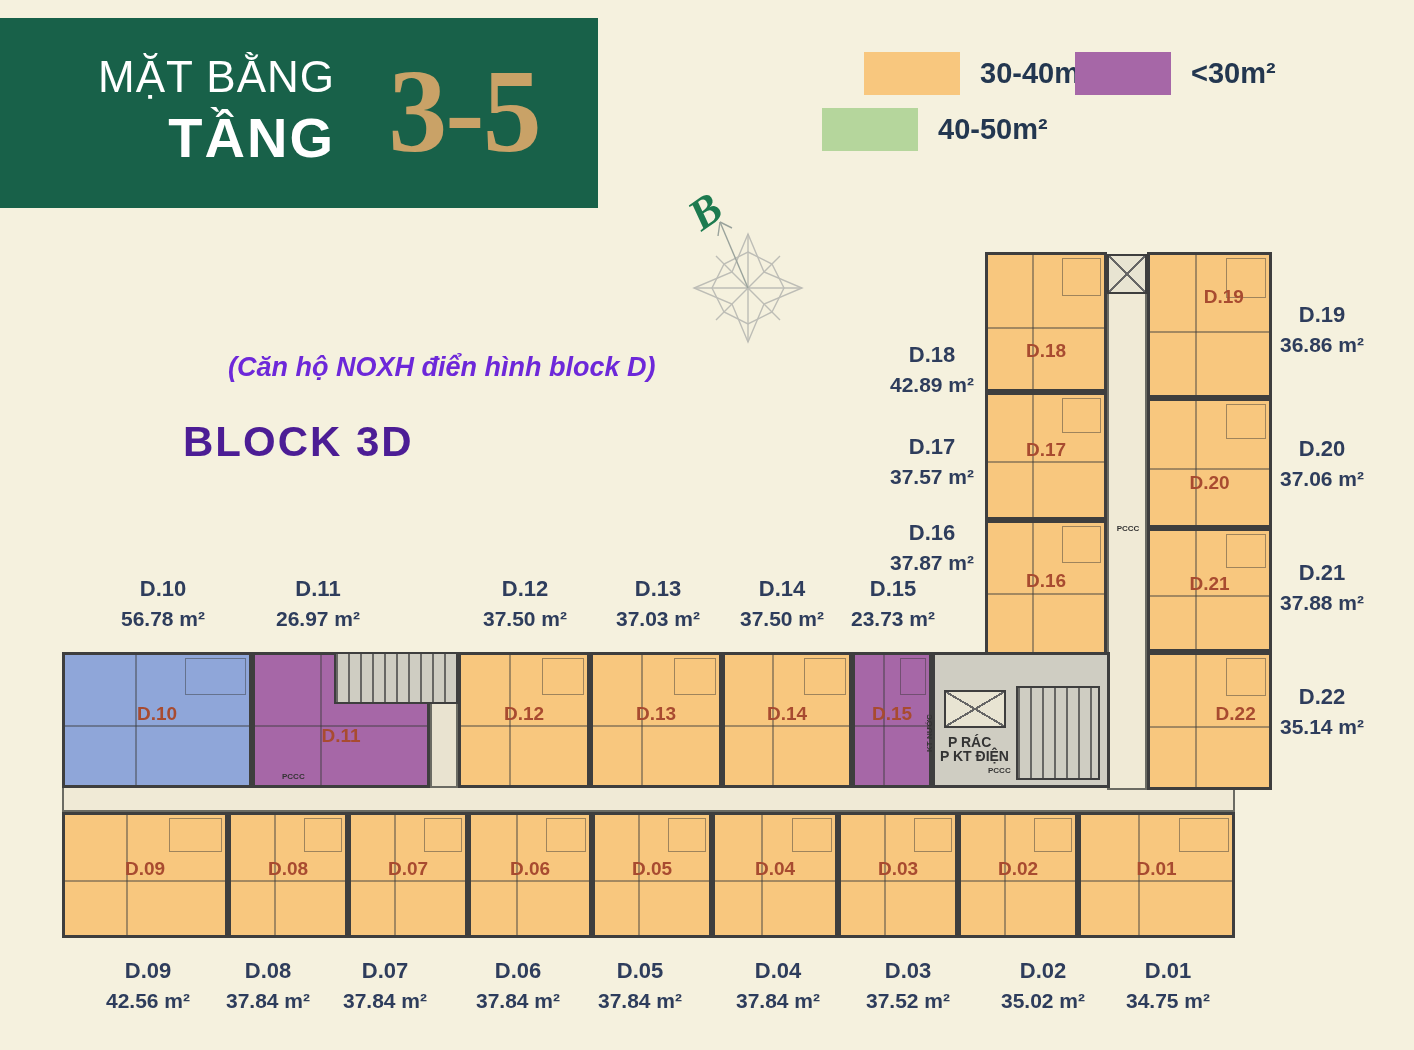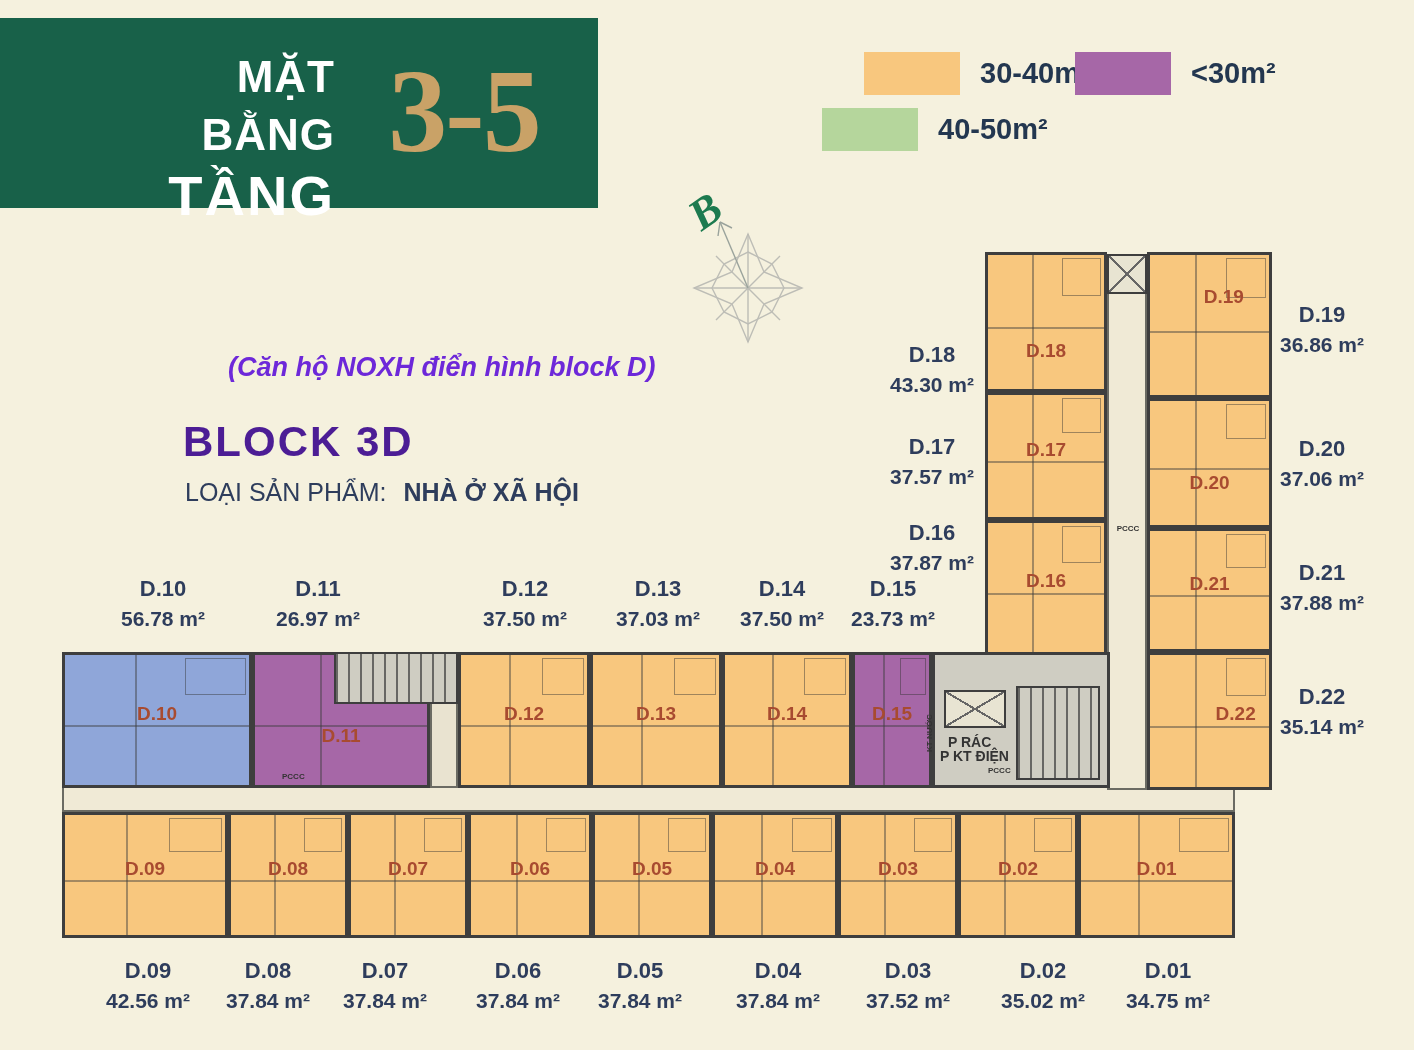--- a/index.html
+++ b/index.html
@@ -6,21 +6,21 @@
   .screen{
     position:relative;
     width:1414px;height:1050px;
     background:var(--page-bg,#f5f1de);
     font-family:"Liberation Sans",sans-serif;
     overflow:hidden;
   }
   
   .banner{position:absolute;left:0;top:18px;width:598px;height:190px;background:var(--banner-bg,#186149);}
   .banner-title{position:absolute;left:95px;top:30px;width:240px;text-align:right;color:#ffffff;}
-  .banner-line1{display:block;font-size:44px;font-weight:700;letter-spacing:1px;line-height:58px;}
+  .banner-line1{display:block;font-size:44px;font-weight:400;letter-spacing:1px;line-height:58px;}
   .banner-line2{display:block;font-size:56px;font-weight:800;letter-spacing:2px;line-height:64px;}
   .banner-number{
     position:absolute;left:338px;top:14px;width:252px;text-align:center;
     font-family:"Liberation Serif",serif;font-size:118px;font-weight:700;
     color:var(--banner-num,#c9a267);line-height:160px;letter-spacing:-2px;
   }
   
   .legend-item{position:absolute;display:flex;align-items:center;gap:20px;}
   .leg-0{left:864px;top:52px;} .leg-1{left:1075px;top:52px;}
   .leg-2{left:822px;top:108px;} .leg-3{left:822px;top:165px;}
@@ -150,24 +150,20 @@
       <path d="M80 60 L104 72 L116 96 L104 120 L80 132 L56 120 L44 96 L56 72 Z"></path>
       <path d="M26 96 L134 96 M80 42 L80 150 M48 64 L112 128 M112 64 L48 128"></path>
       <path d="M80 96 L52 30" stroke="#9aa39c"></path>
       <path d="M52 30 L50 44 M52 30 L64 36" stroke="#9aa39c"></path>
     </g>
     <text class="compass-b" x="28" y="34" transform="rotate(-35 40 28)">B</text>
   </svg>
 
   <div class="subtitle">(Căn hộ NOXH điển hình block D)</div>
   <div class="block-name">BLOCK 3D</div>
-  <div class="product-line">
-    <span class="product-label">LOẠI SẢN PHẨM:</span>
-    <span class="product-value">NHÀ Ở XÃ HỘI</span>
-  </div>
 
   <div class="plan" id="plan">
     <div class="corridor main-corridor"></div>
     <div class="corridor wing-corridor"></div>
     <div class="core"></div>
     <div class="lobby"></div>
   <div class="unit cat-3 u-d10">
         <span class="unit-id">D.10</span>
       </div>
       <div class="out-label lbl-d10 side-above">
@@ -270,21 +266,21 @@
       </div>
       <div class="out-label lbl-d01 side-below">
         <span class="cap-id">D.01</span>
         <span class="cap-area">34.75 m²</span>
       </div>
       <div class="unit cat-0 u-d18">
         <span class="unit-id">D.18</span>
       </div>
       <div class="out-label lbl-d18 side-left">
         <span class="cap-id">D.18</span>
-        <span class="cap-area">43.30 m²</span>
+        <span class="cap-area">42.89 m²</span>
       </div>
       <div class="unit cat-0 u-d17">
         <span class="unit-id">D.17</span>
       </div>
       <div class="out-label lbl-d17 side-left">
         <span class="cap-id">D.17</span>
         <span class="cap-area">37.57 m²</span>
       </div>
       <div class="unit cat-0 u-d16">
         <span class="unit-id">D.16</span>

